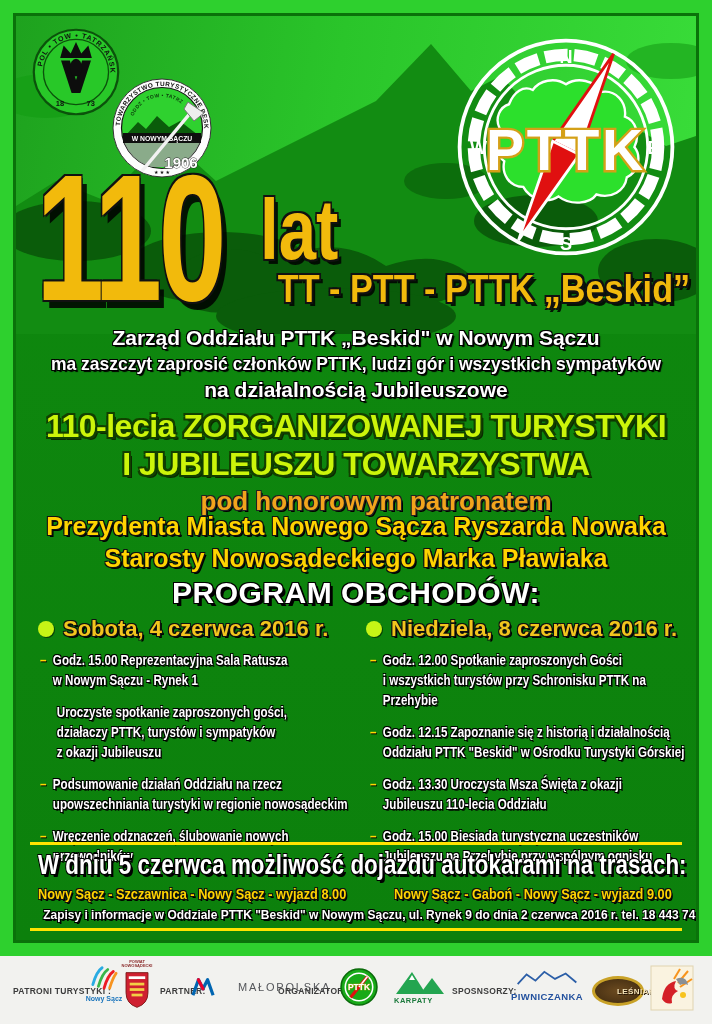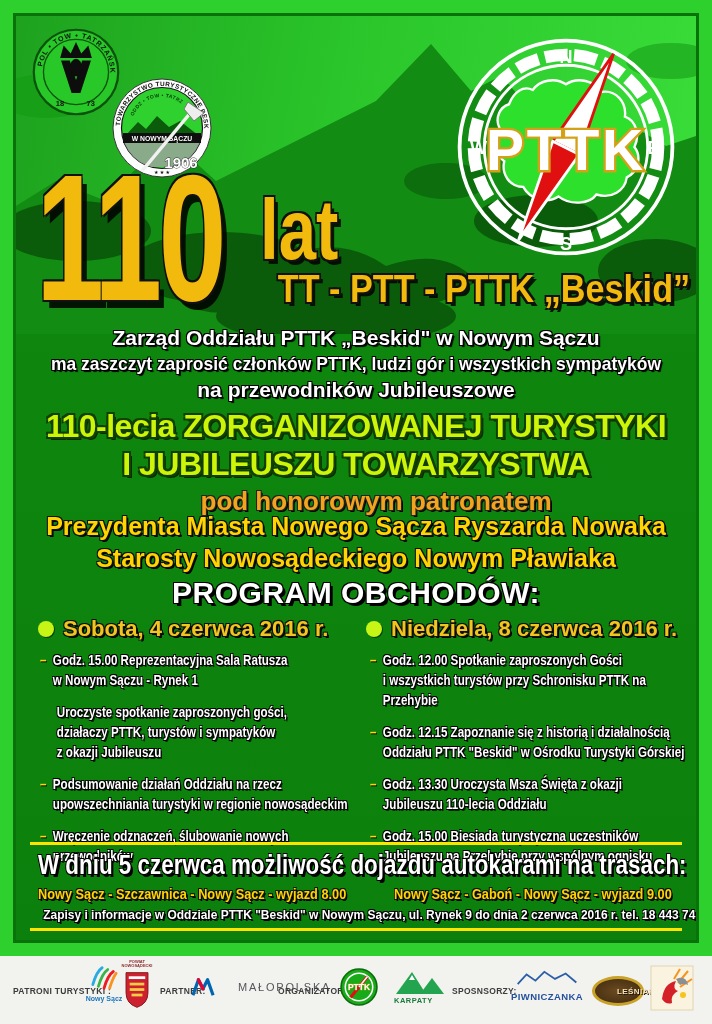--- a/index.html
+++ b/index.html
@@ -167,28 +167,28 @@
         <text x="28" y="127" text-anchor="middle" font-size="19" font-weight="bold" fill="#fff">W</text>
         <text x="120" y="144" text-anchor="middle" font-size="60" font-weight="bold" fill="#fff" stroke="#d4a017" stroke-width="5" paint-order="stroke" letter-spacing="3">PTTK</text>
       </svg>
 
       <div class="t-number">110</div>
       <div class="t-lat">lat</div>
       <div class="t-line2">TT - PTT - PTTK „Beskid”</div>
 
       <div class="cline inv1">Zarząd Oddziału PTTK „Beskid" w Nowym Sączu</div>
       <div class="cline inv2">ma zaszczyt zaprosić członków PTTK, ludzi gór i wszystkich sympatyków</div>
-      <div class="cline inv3">na przewodników Jubileuszowe</div>
+      <div class="cline inv3">na działalnością Jubileuszowe</div>
 
       <div class="cline jub1">110-lecia ZORGANIZOWANEJ TURYSTYKI</div>
       <div class="cline jub2">I JUBILEUSZU TOWARZYSTWA</div>
 
       <div class="cline pat0">pod honorowym patronatem</div>
       <div class="cline pat1">Prezydenta Miasta Nowego Sącza Ryszarda Nowaka</div>
-      <div class="cline pat2">Starosty Nowosądeckiego Nowym Pławiaka</div>
+      <div class="cline pat2">Starosty Nowosądeckiego Marka Pławiaka</div>
 
       <div class="cline prog-h">PROGRAM OBCHODÓW:</div>
 
       <div class="day-h left">
         <span class="day-dot"></span>
         <span>Sobota, 4 czerwca 2016 r.</span>
       </div>
       <div class="day-h right">
         <span class="day-dot"></span>
         <span>Niedziela, 8 czerwca 2016 r.</span>

